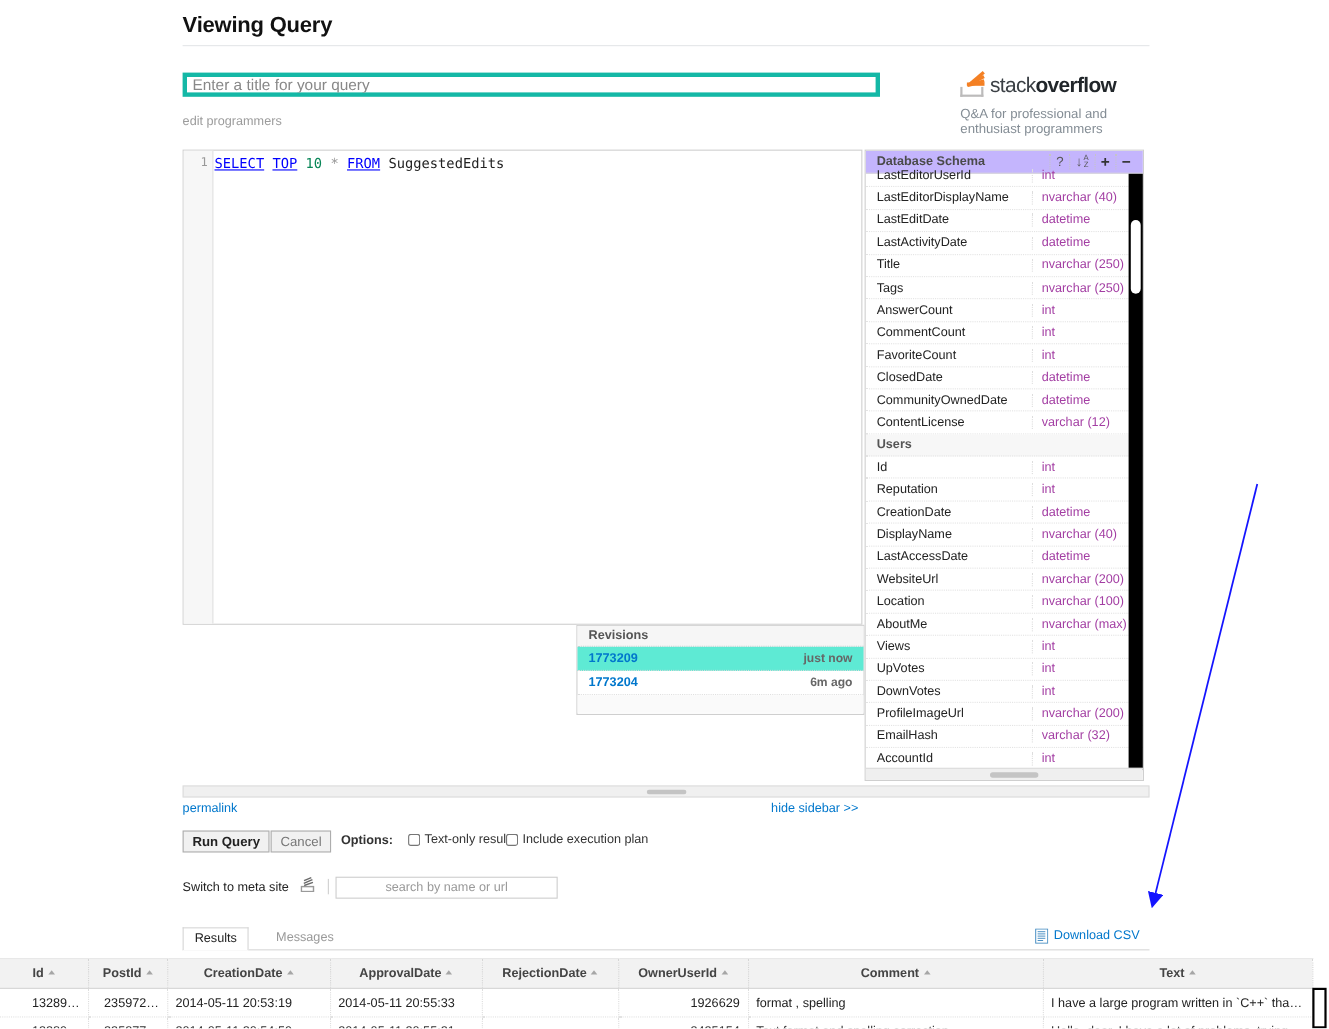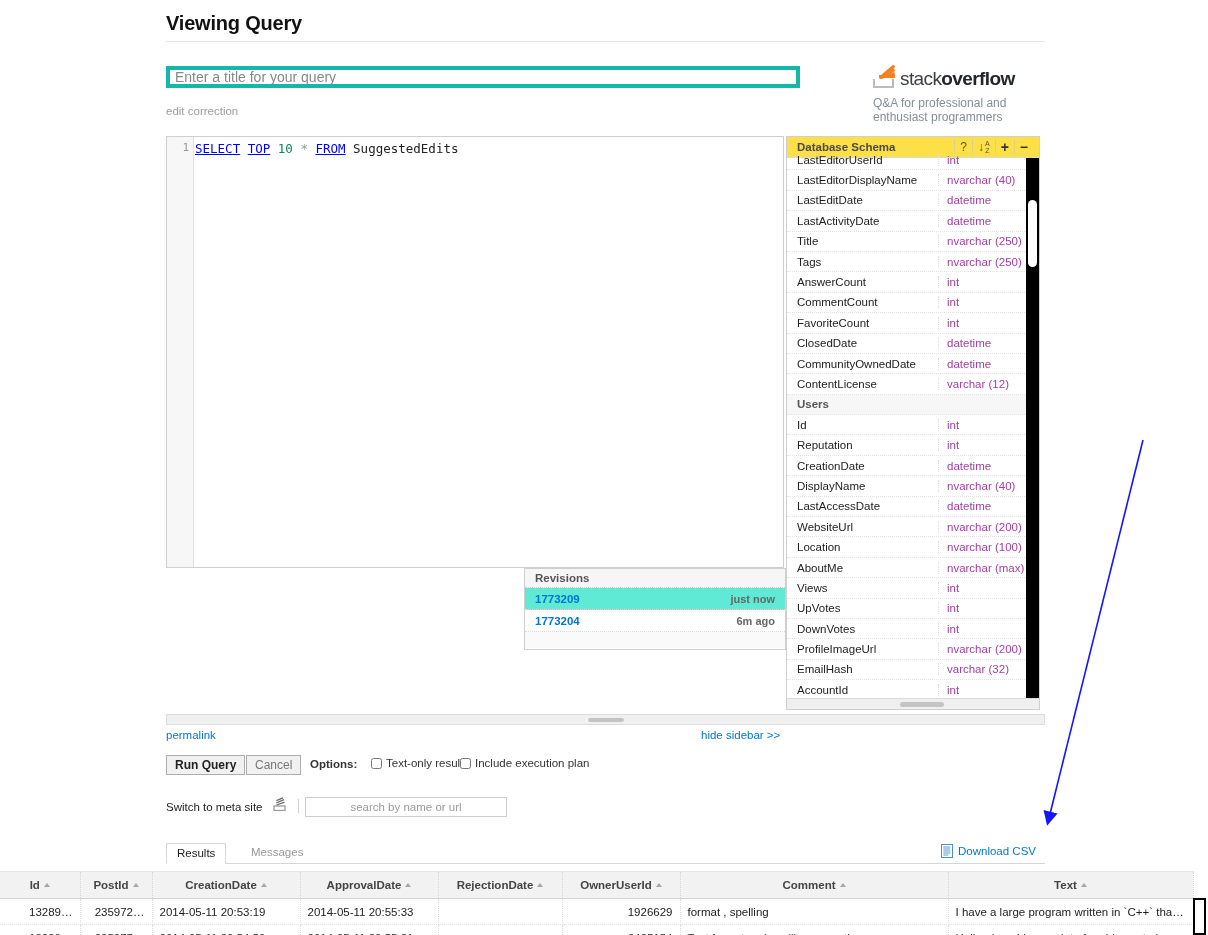--- a/index.html
+++ b/index.html
@@ -99,21 +99,21 @@
   .rev-id { color: #0077cc; font-weight: bold; }
   .rev-when { color: #666; font-weight: bold; font-size: 11px; }
   .rev-foot { height: 16px; background: #fafafa; }
 
   
   .schema {
     position: absolute; left: 786px; top: 136px; width: 254px; height: 574px;
     border: 1px solid #cfcfcf; background: #fff; overflow: hidden;
   }
   .schema-head {
-    height: 21px; background: #fde047; border-bottom: 1px solid #dadada;
+    height: 21px; background: #c4b5fd; border-bottom: 1px solid #dadada;
     display: flex; align-items: center; padding: 0 6px 0 10px;
   }
   .schema-title { font-weight: bold; font-size: 11.5px; color: #4a4a4a; flex: 1; }
   .schema-tool {
     font-size: 12px; color: #555; padding: 0 5px; line-height: 14px;
     border-left: 1px dotted #c5c5c5;
   }
   .schema-tool:first-of-type { border-left: none; }
   .schema-tool.sortk { display: flex; align-items: center; gap: 1px; }
   .sort-az { display: inline-block; font-size: 7px; line-height: 7px; color: #555; text-align: center; }
@@ -260,21 +260,21 @@
            pointer-events: none; }
 </style>
 </head>
 <body>
 
 <div id="page">
 
   <div class="page-title">Viewing Query</div>
   <div class="title-rule"></div>
   <input class="title-input" type="text" placeholder="Enter a title for your query" style="">
-  <div class="edit-desc">edit correction</div>
+  <div class="edit-desc">edit programmers</div>
 
   <div class="so-block">
     <div class="so-logo">
       <div class="so-logo-mark">
         <div class="bar" style="width:15px; top:1px; transform:rotate(-40deg);"></div>
         <div class="bar" style="width:15px; top:5px; transform:rotate(-28deg);"></div>
         <div class="bar" style="width:16px; top:9px; transform:rotate(-16deg);"></div>
         <div class="bar" style="width:16px; top:12px;"></div>
         <div class="base"></div>
       </div>

